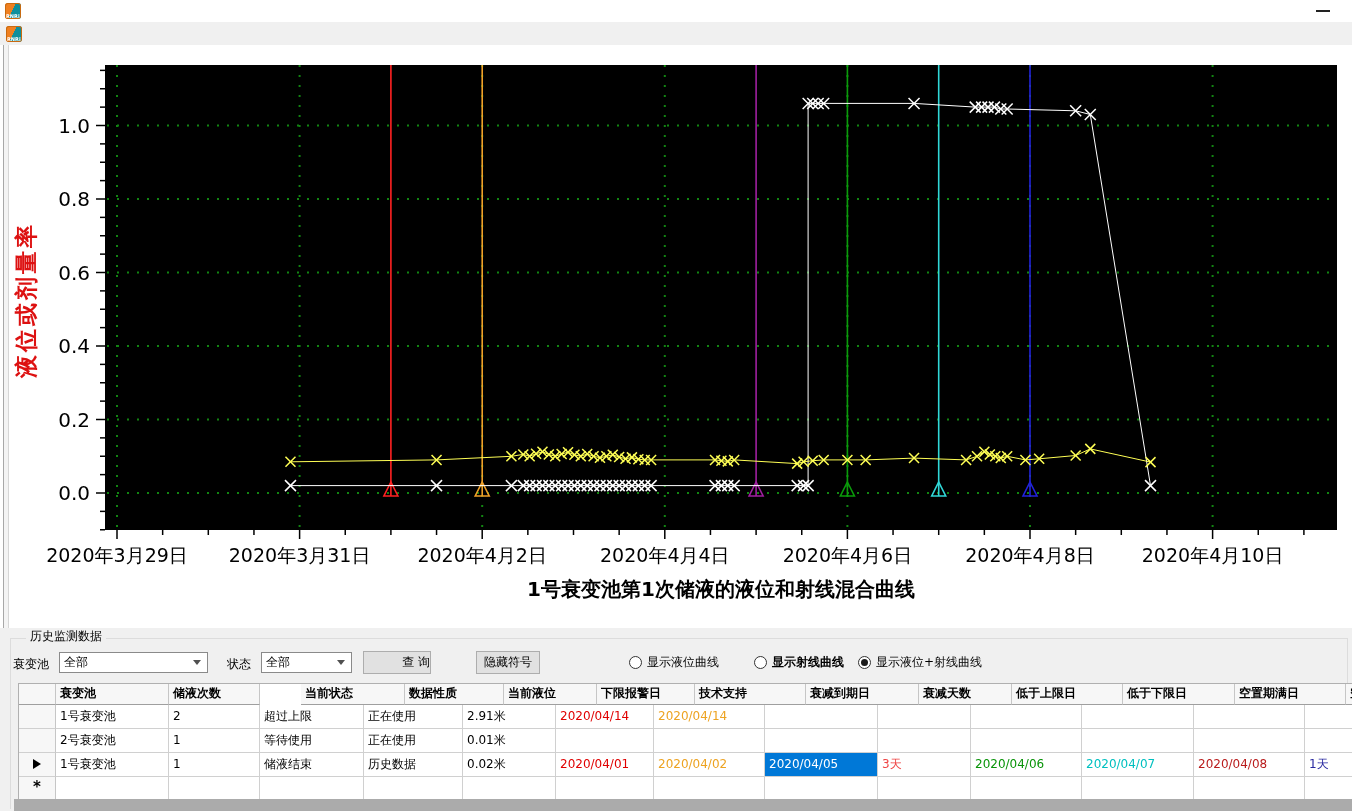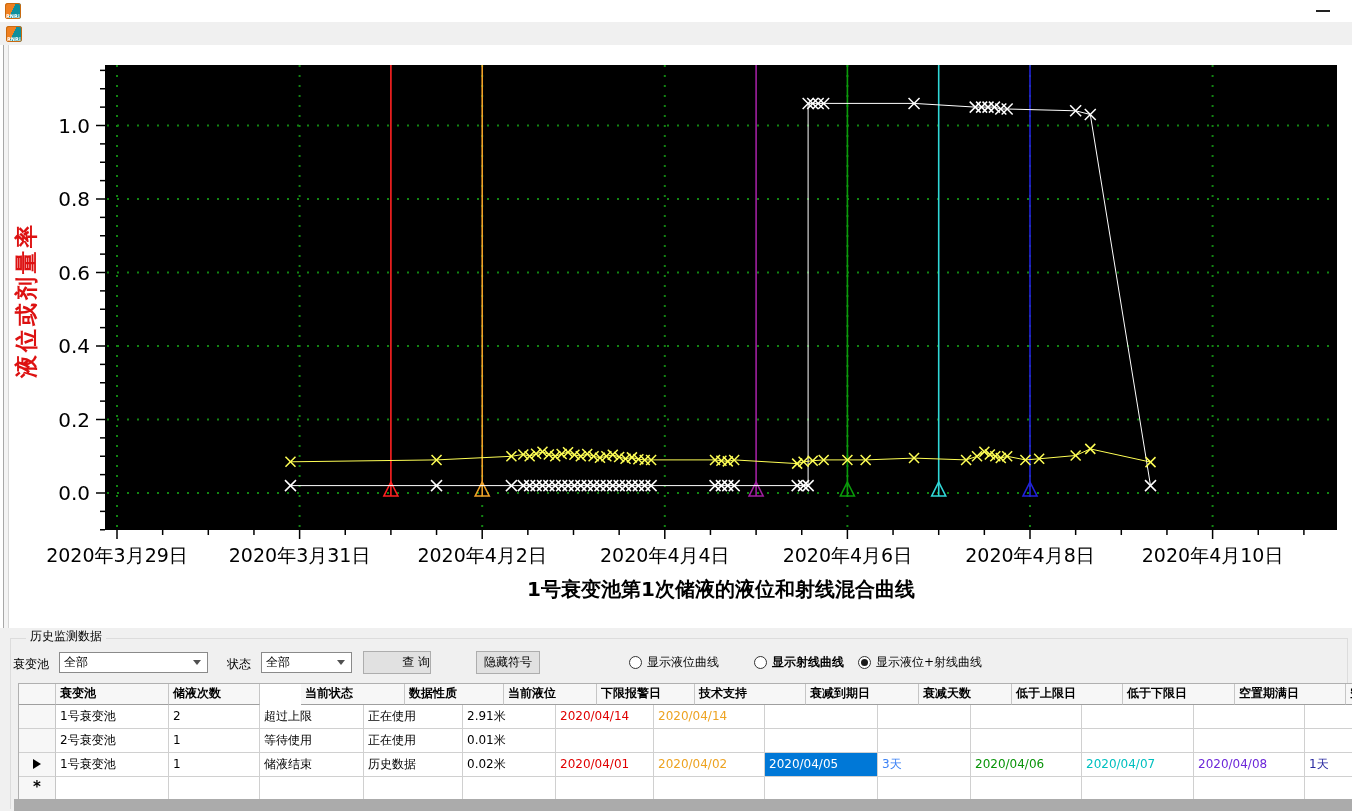--- a/index.html
+++ b/index.html
@@ -487,24 +487,24 @@
       <div class="grid-row">
         <div class="gcell rowsel" style="width: 37px;"><span class="cur-arrow"></span></div>
         <div class="gcell " style="width: 113px;">1号衰变池</div>
         <div class="gcell " style="width: 91px;">1</div>
         <div class="gcell " style="width: 104px;">储液结束</div>
         <div class="gcell " style="width: 99px;">历史数据</div>
         <div class="gcell " style="width: 93px;">0.02米</div>
         <div class="gcell " style="width: 98px; color: rgb(224, 0, 0);">2020/04/01</div>
         <div class="gcell " style="width: 111px; color: rgb(237, 163, 33);">2020/04/02</div>
         <div class="gcell selcell" style="width: 113px;">2020/04/05</div>
-        <div class="gcell " style="width: 93px; color: #3b82f6;">3天</div>
+        <div class="gcell " style="width: 93px; color: #ef4444;">3天</div>
         <div class="gcell " style="width: 111px; color: rgb(8, 148, 8);">2020/04/06</div>
         <div class="gcell " style="width: 112px; color: rgb(0, 192, 192);">2020/04/07</div>
-        <div class="gcell " style="width: 111px; color: #6d28d9;">2020/04/08</div>
+        <div class="gcell " style="width: 111px; color: #b91c1c;">2020/04/08</div>
         <div class="gcell " style="width: 60px; color: rgb(40, 40, 160);">1天</div>
       </div>
       <div class="grid-row">
         <div class="gcell rowsel newrow" style="width: 37px;"><span class="star">*</span></div>
         <div class="gcell newrow" style="width: 113px;"></div>
         <div class="gcell newrow" style="width: 91px;"></div>
         <div class="gcell newrow" style="width: 104px;"></div>
         <div class="gcell newrow" style="width: 99px;"></div>
         <div class="gcell newrow" style="width: 93px;"></div>
         <div class="gcell newrow" style="width: 98px;"></div>

